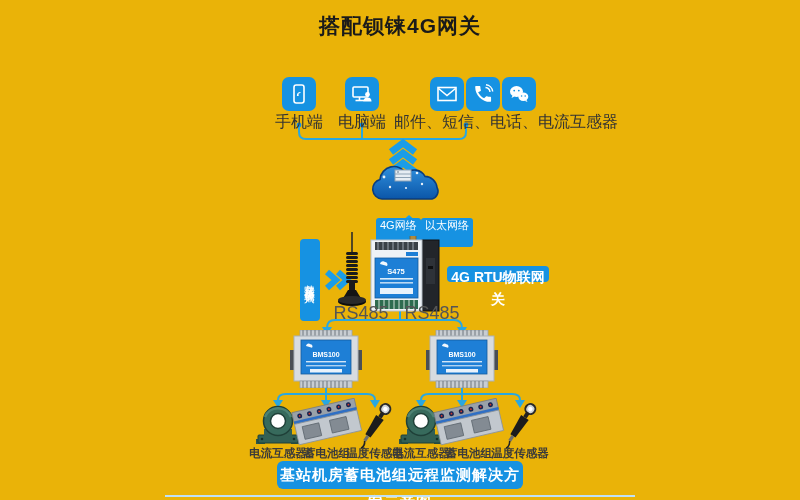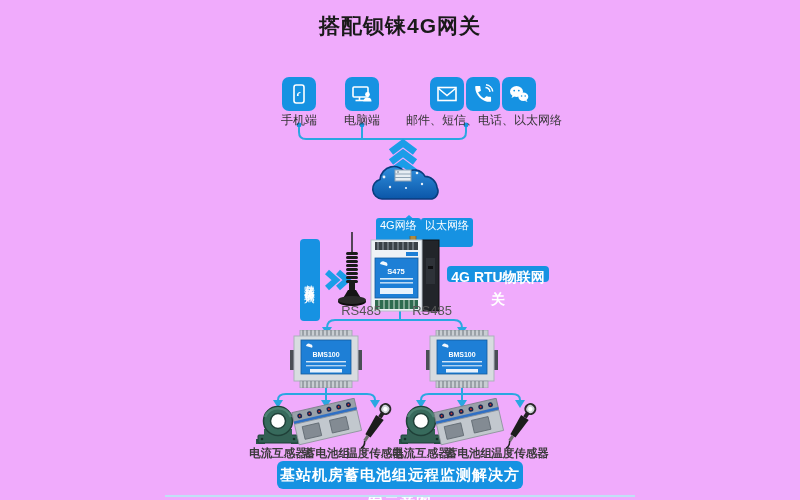--- a/index.html
+++ b/index.html
@@ -1,25 +1,25 @@
 <!DOCTYPE html>
 <html><head>
 <meta charset="utf-8">
 <style>
   html,body{margin:0;padding:0;background:#ffffff;}
-  .canvas{position:relative;width:800px;height:500px;background:#f0abfc;overflow:hidden;
+  .canvas{position:relative;width:800px;height:500px;background:#eab308;overflow:hidden;
           font-family:"Liberation Sans","DejaVu Sans",sans-serif;}
   .abs{position:absolute;}
   .title{width:800px;text-align:center;font-weight:bold;color:#1a1a1a;font-size:21px;letter-spacing:1px;}
   .tile{width:34px;height:34px;border-radius:7px;background:#1692E2;display:flex;align-items:center;justify-content:center;}
-  .cap{font-size:12px;color:#333;text-align:center;white-space:nowrap;}
+  .cap{font-size:16px;color:#333;text-align:center;white-space:nowrap;}
   .bluebox{background:#1692E2;color:#fff;border-radius:3px;font-size:11px;line-height:15px;
            text-align:center;padding:0 4px;white-space:nowrap;}
   .bigbluebox{background:#1692E2;color:#fff;border-radius:4px;font-weight:bold;text-align:center;}
-  .rs485{font-size:13px;color:#555;text-align:center;width:60px;}
+  .rs485{font-size:18px;color:#555;text-align:center;width:60px;}
   .itemcap{font-size:11.5px;font-weight:600;color:#3a3a3a;text-align:center;width:70px;white-space:nowrap;}
   .vtext{writing-mode:vertical-rl;text-orientation:upright;background:#1692E2;color:#fff;
          border-radius:4px;font-size:10.5px;letter-spacing:1px;padding:4px 3px;text-align:center;}
   .banner{background:#1692E2;color:#fff;border-radius:6px;font-size:15px;font-weight:bold;
           letter-spacing:1px;line-height:28px;text-align:center;}
   .baseline{background:#bfe1f5;height:2px;}
   svg{display:block;}
 </style>
 </head>
 <body>
@@ -103,21 +103,21 @@
       <circle cx="11.8" cy="8.6" r="0.9" fill="#1692E2"></circle>
       <ellipse cx="16.3" cy="14.8" rx="5" ry="4.2" fill="#fff"></ellipse>
       <path d="M19.5,18 L20.5,20 L17.5,18.8 z" fill="#fff"></path>
       <circle cx="14.6" cy="14" r="0.8" fill="#1692E2"></circle>
       <circle cx="18.2" cy="14" r="0.8" fill="#1692E2"></circle>
     </svg>
   </div>
 
   <div class="abs cap" style="left:269px;top:112px;width:60px;">手机端</div>
   <div class="abs cap" style="left:332px;top:112px;width:60px;">电脑端</div>
-  <div class="abs cap" style="left:394px;top:112px;width:180px;">邮件、短信、电话、以太网络</div>
+  <div class="abs cap" style="left:394px;top:112px;width:180px;">邮件、短信、电话、电流互感器</div>
 
   <div class="abs" style="left:362px;top:157px;">
     <svg width="80" height="48" viewBox="0 0 80 48">
       <defs>
         <linearGradient id="cg" x1="0" y1="0" x2="0" y2="1">
           <stop offset="0" stop-color="#2f8fdd"></stop>
             <stop offset="1" stop-color="#0b56a8"></stop>
         </linearGradient>
       </defs>
       <path d="M20,42 a10,10 0 0 1 -2,-19.6 a14,14 0 0 1 26,-6 a12,12 0 0 1 19,3 a12.5,12.5 0 0 1 12,11 a8,8 0 0 1 -5,11.6 z" fill="url(#cg)" stroke="#0a3d7e" stroke-width="1.6"></path>

